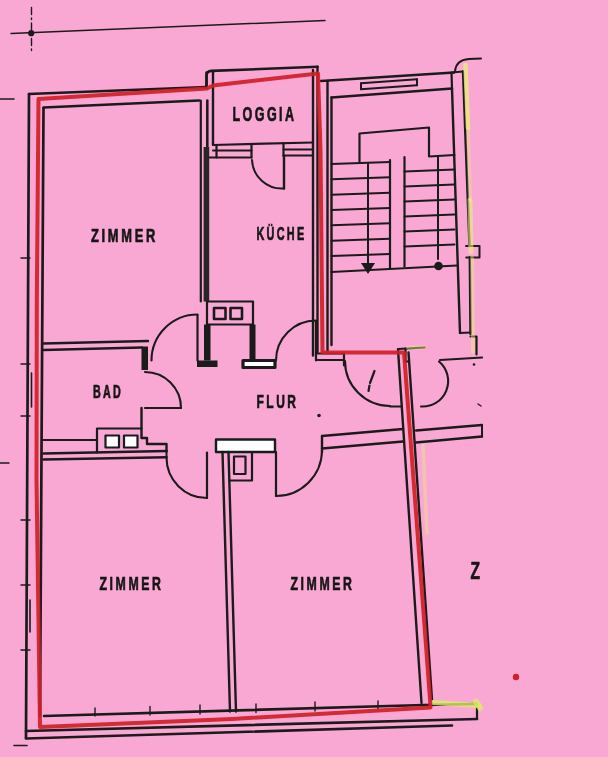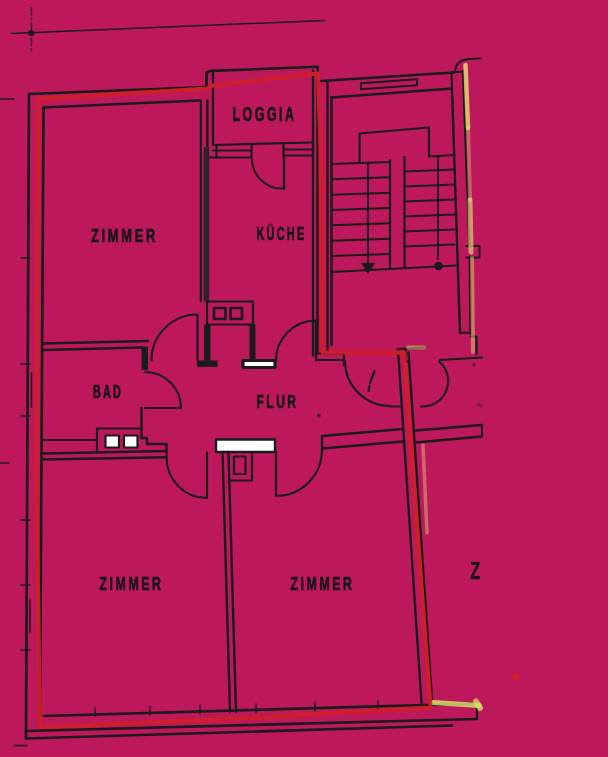--- a/index.html
+++ b/index.html
@@ -1,16 +1,16 @@
 <!DOCTYPE html>
 <html><head>
 <meta charset="utf-8">
 <style>
   html,body{margin:0;padding:0;background:#ffffff;}
-  #page{width:608px;height:757px;position:relative;background:#be185d;overflow:hidden;}
+  #page{width:608px;height:757px;position:relative;background:#f9a8d4;overflow:hidden;}
   text{font-family:"Liberation Sans",sans-serif;font-weight:bold;fill:#161616;stroke:#161616;stroke-width:0.7;}
 </style>
 </head>
 <body>
 <div id="page">
 <svg width="608" height="757" viewBox="0 0 608 757" xmlns="http://www.w3.org/2000/svg">
 <g fill="none" stroke="#1b1b1b" stroke-width="2.2" stroke-linecap="round" stroke-linejoin="round">
 
 <path d="M11,33.5 L325,20.5" stroke-width="1.5"></path>
 

